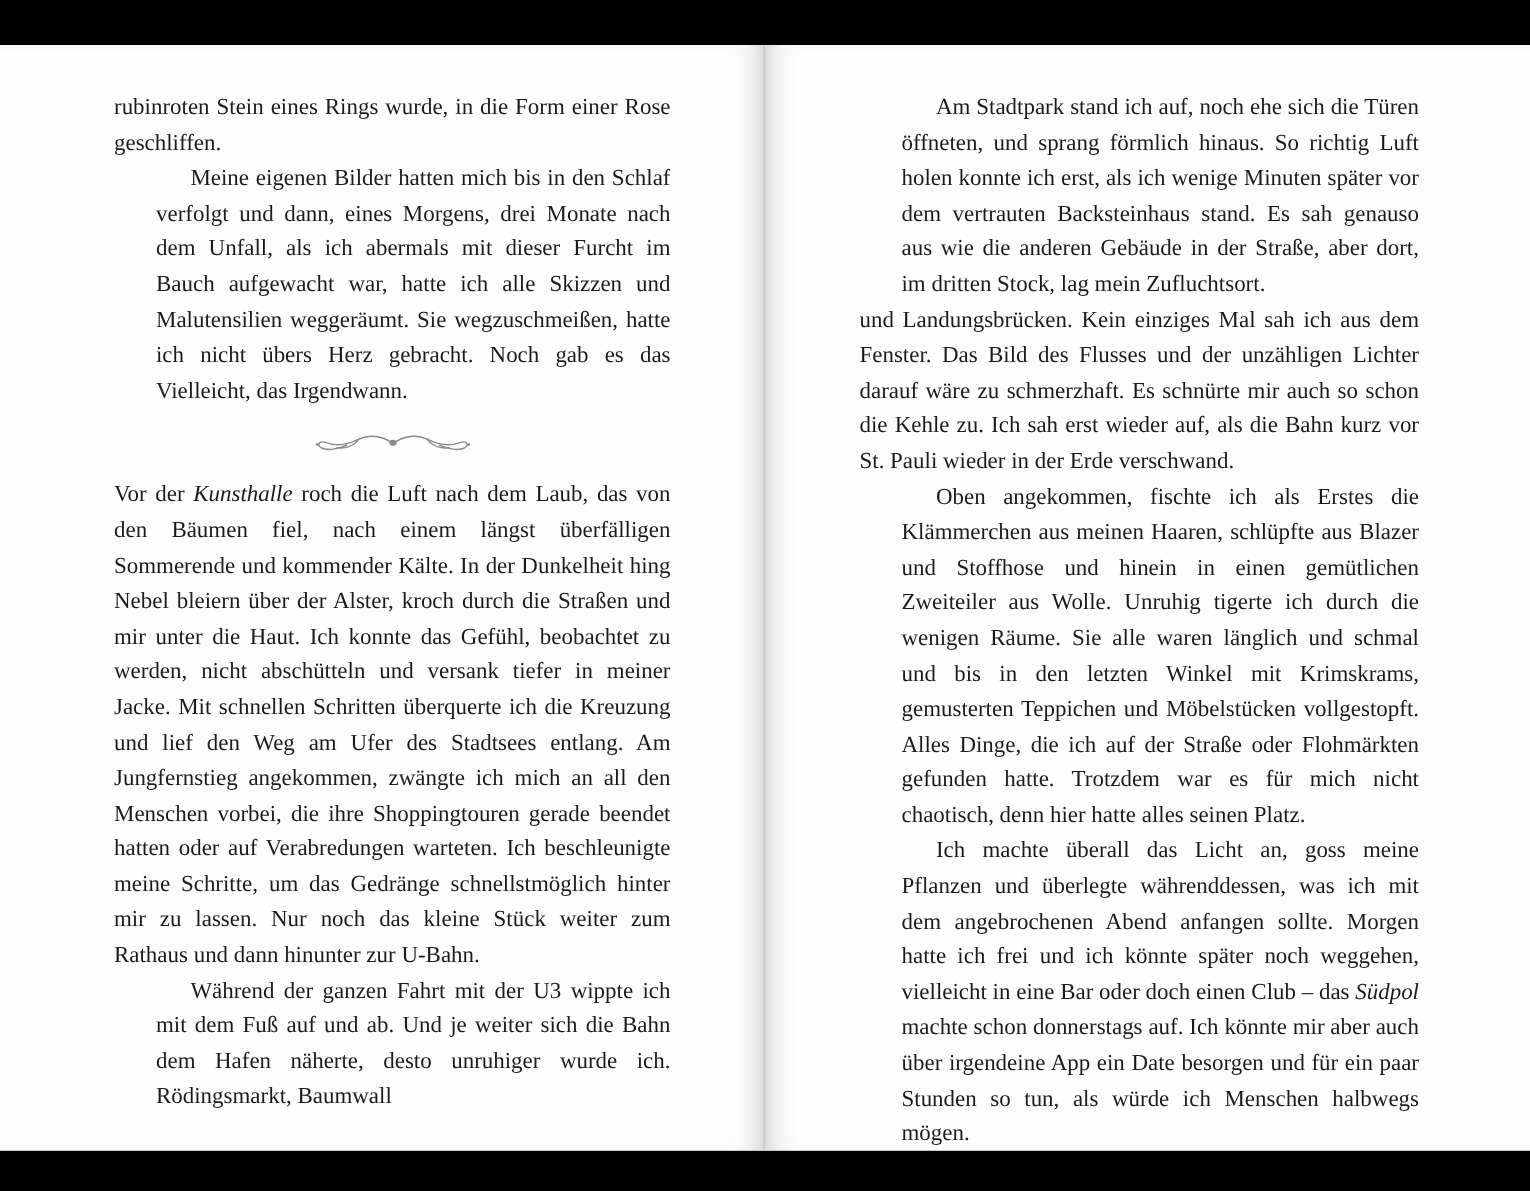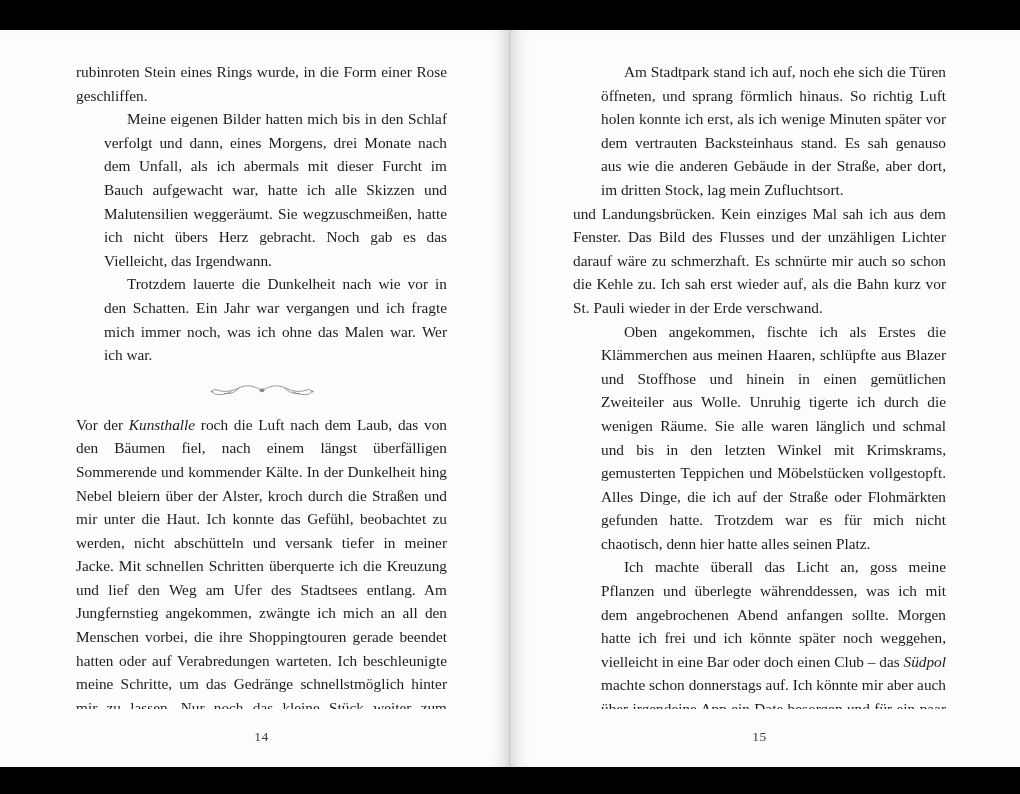--- a/index.html
+++ b/index.html
@@ -75,50 +75,43 @@
 
 <div class="frame">
   <div class="letterbox top"></div>
 
   <div class="spread">
 
     <div class="page page-left">
       <div class="page-text" lang="de">
           <p class="para"><span>rubinroten Stein eines Rings wurde, in die Form einer Rose geschliffen.</span></p>
           <p class="para indent"><span>Meine eigenen Bilder hatten mich bis in den Schlaf verfolgt und dann, eines Morgens, drei Monate nach dem Unfall, als ich abermals mit dieser Furcht im Bauch aufgewacht war, hatte ich alle Skizzen und Malutensilien weggeräumt. Sie wegzuschmeißen, hatte ich nicht übers Herz gebracht. Noch gab es das Vielleicht, das Irgendwann.</span></p>
-          <p class="para indent"><span>Trotzdem lauerte die Dunkelheit nach wie vor in den Schatten. Ein Jahr war vergangen und ich fragte mich immer noch, was ich ohne das Malen war. Wer ich war.</span></p>
   <div class="ornament">
     <svg viewBox="0 0 140 20" xmlns="http://www.w3.org/2000/svg">
       <g fill="none" stroke="#8a8a8a" stroke-width="1.1" stroke-linecap="round">
         <path d="M70 10 C62 3 50 2 42 6 C34 10 24 12 16 9 C10 7 7 10 11 13 C16 16 26 14 32 11"></path>
         <path d="M70 10 C78 3 90 2 98 6 C106 10 116 12 124 9 C130 7 133 10 129 13 C124 16 114 14 108 11"></path>
         <path d="M42 6 C38 12 30 14 24 13"></path>
         <path d="M98 6 C102 12 110 14 116 13"></path>
       </g>
       <ellipse cx="70" cy="9" rx="3" ry="2.4" fill="#8a8a8a"></ellipse>
       <circle cx="8" cy="10.5" r="1.2" fill="#8a8a8a"></circle>
       <circle cx="132" cy="10.5" r="1.2" fill="#8a8a8a"></circle>
     </svg>
   </div>
 <p class="para"><span>Vor der </span><em>Kunsthalle</em><span> roch die Luft nach dem Laub, das von den Bäumen fiel, nach einem längst überfälligen Sommerende und kommender Kälte. In der Dunkelheit hing Nebel bleiern über der Alster, kroch durch die Straßen und mir unter die Haut. Ich konnte das Gefühl, beobachtet zu werden, nicht abschütteln und versank tiefer in meiner Jacke. Mit schnellen Schritten überquerte ich die Kreuzung und lief den Weg am Ufer des Stadtsees entlang. Am Jungfernstieg angekommen, zwängte ich mich an all den Menschen vorbei, die ihre Shoppingtouren gerade beendet hatten oder auf Verabredungen warteten. Ich beschleunigte meine Schritte, um das Gedränge schnellstmöglich hinter mir zu lassen. Nur noch das kleine Stück weiter zum Rathaus und dann hinunter zur U-Bahn.</span></p>
           <p class="para indent"><span>Während der ganzen Fahrt mit der U3 wippte ich mit dem Fuß auf und ab. Und je weiter sich die Bahn dem Hafen näherte, desto unruhiger wurde ich. Rödingsmarkt, Baumwall</span></p>
         </div>
-      <div class="page-footer">
-        <span>14</span>
-      </div>
     </div>
 
     <div class="page page-right">
       <div class="page-text" lang="de">
           <p class="para indent"><span>Am Stadtpark stand ich auf, noch ehe sich die Türen öffneten, und sprang förmlich hinaus. So richtig Luft holen konnte ich erst, als ich wenige Minuten später vor dem vertrauten Backsteinhaus stand. Es sah genauso aus wie die anderen Gebäude in der Straße, aber dort, im dritten Stock, lag mein Zufluchtsort.</span></p>
           <p class="para"><span>und Landungsbrücken. Kein einziges Mal sah ich aus dem Fenster. Das Bild des Flusses und der unzähligen Lichter darauf wäre zu schmerzhaft. Es schnürte mir auch so schon die Kehle zu. Ich sah erst wieder auf, als die Bahn kurz vor St. Pauli wieder in der Erde verschwand.</span></p>
           <p class="para indent"><span>Oben angekommen, fischte ich als Erstes die Klämmerchen aus meinen Haaren, schlüpfte aus Blazer und Stoffhose und hinein in einen gemütlichen Zweiteiler aus Wolle. Unruhig tigerte ich durch die wenigen Räume. Sie alle waren länglich und schmal und bis in den letzten Winkel mit Krimskrams, gemusterten Teppichen und Möbelstücken vollgestopft. Alles Dinge, die ich auf der Straße oder Flohmärkten gefunden hatte. Trotzdem war es für mich nicht chaotisch, denn hier hatte alles seinen Platz.</span></p>
           <p class="para indent"><span>Ich machte überall das Licht an, goss meine Pflanzen und überlegte währenddessen, was ich mit dem angebrochenen Abend anfangen sollte. Morgen hatte ich frei und ich könnte später noch weggehen, vielleicht in eine Bar oder doch einen Club – das </span><em>Südpol</em><span> machte schon donnerstags auf. Ich könnte mir aber auch über irgendeine App ein Date besorgen und für ein paar Stunden so tun, als würde ich Menschen halbwegs mögen.</span></p>
         </div>
-      <div class="page-footer">
-        <span>15</span>
-      </div>
     </div>
 
   </div>
 
   <div class="letterbox bottom"></div>
 </div>
 
 </body></html>

